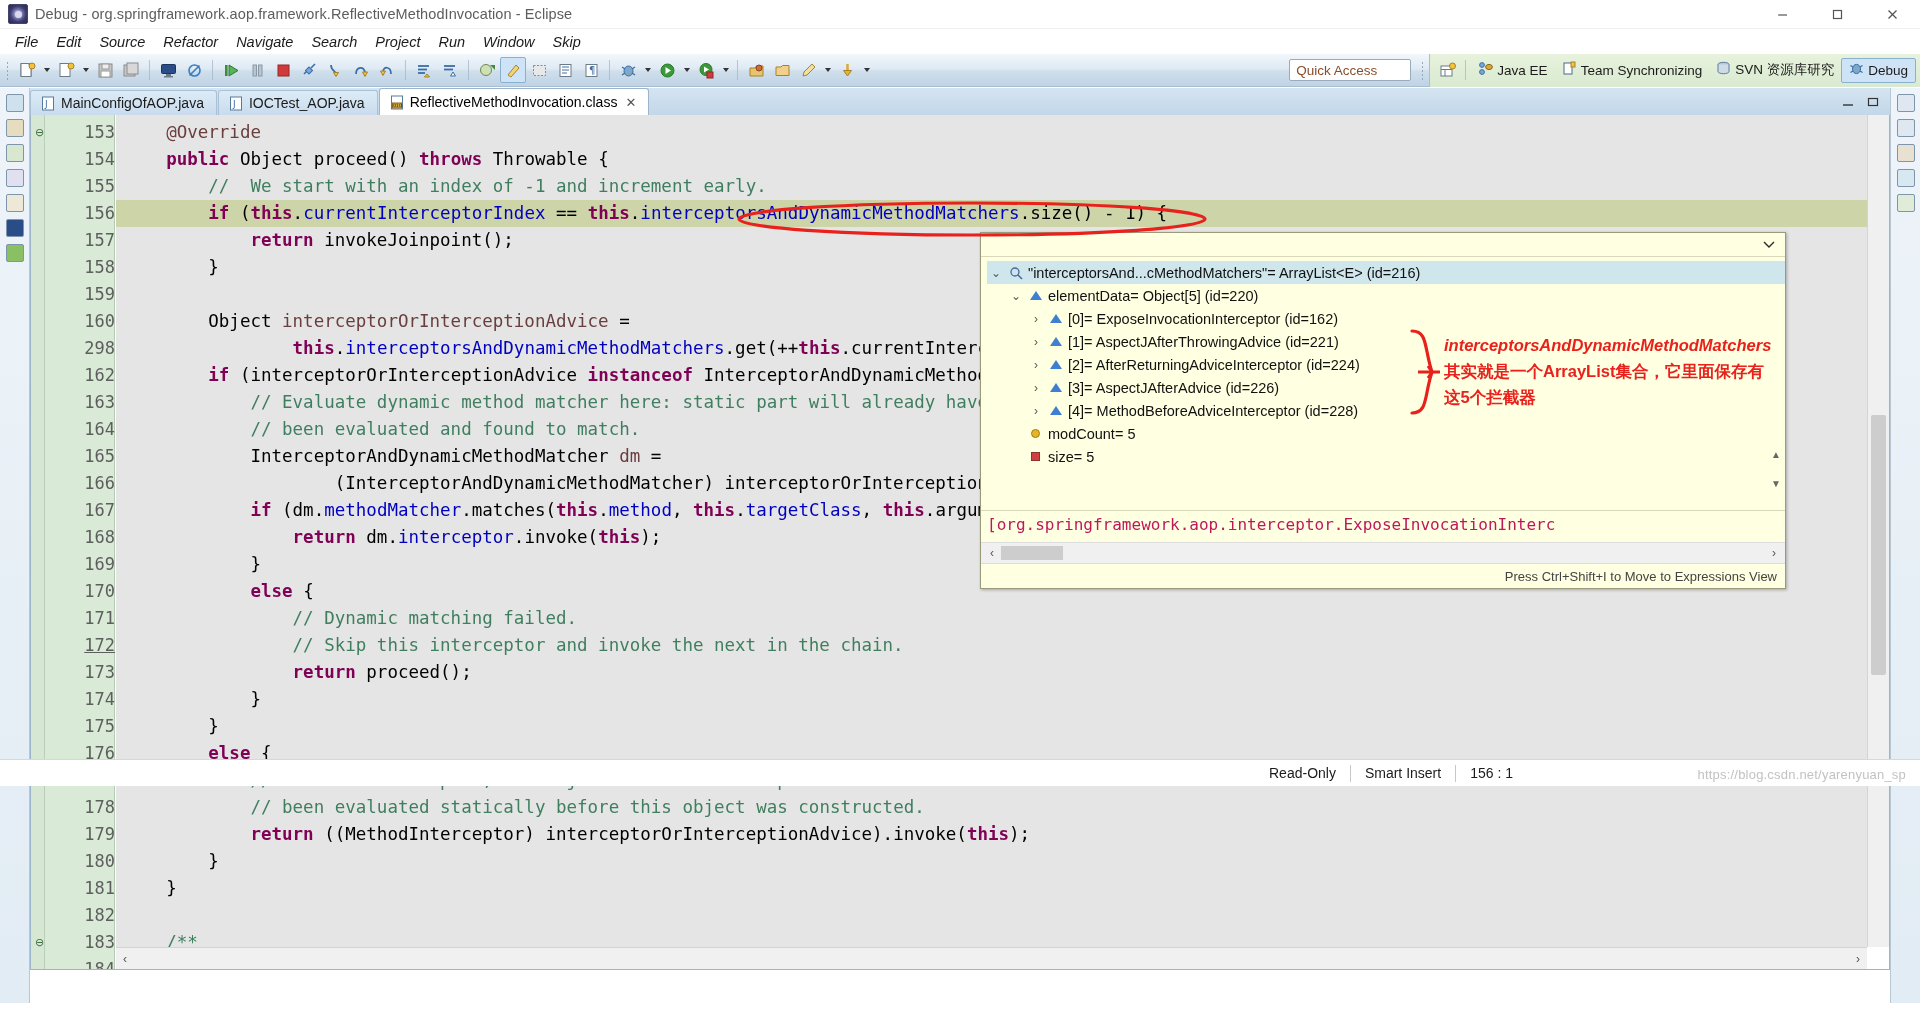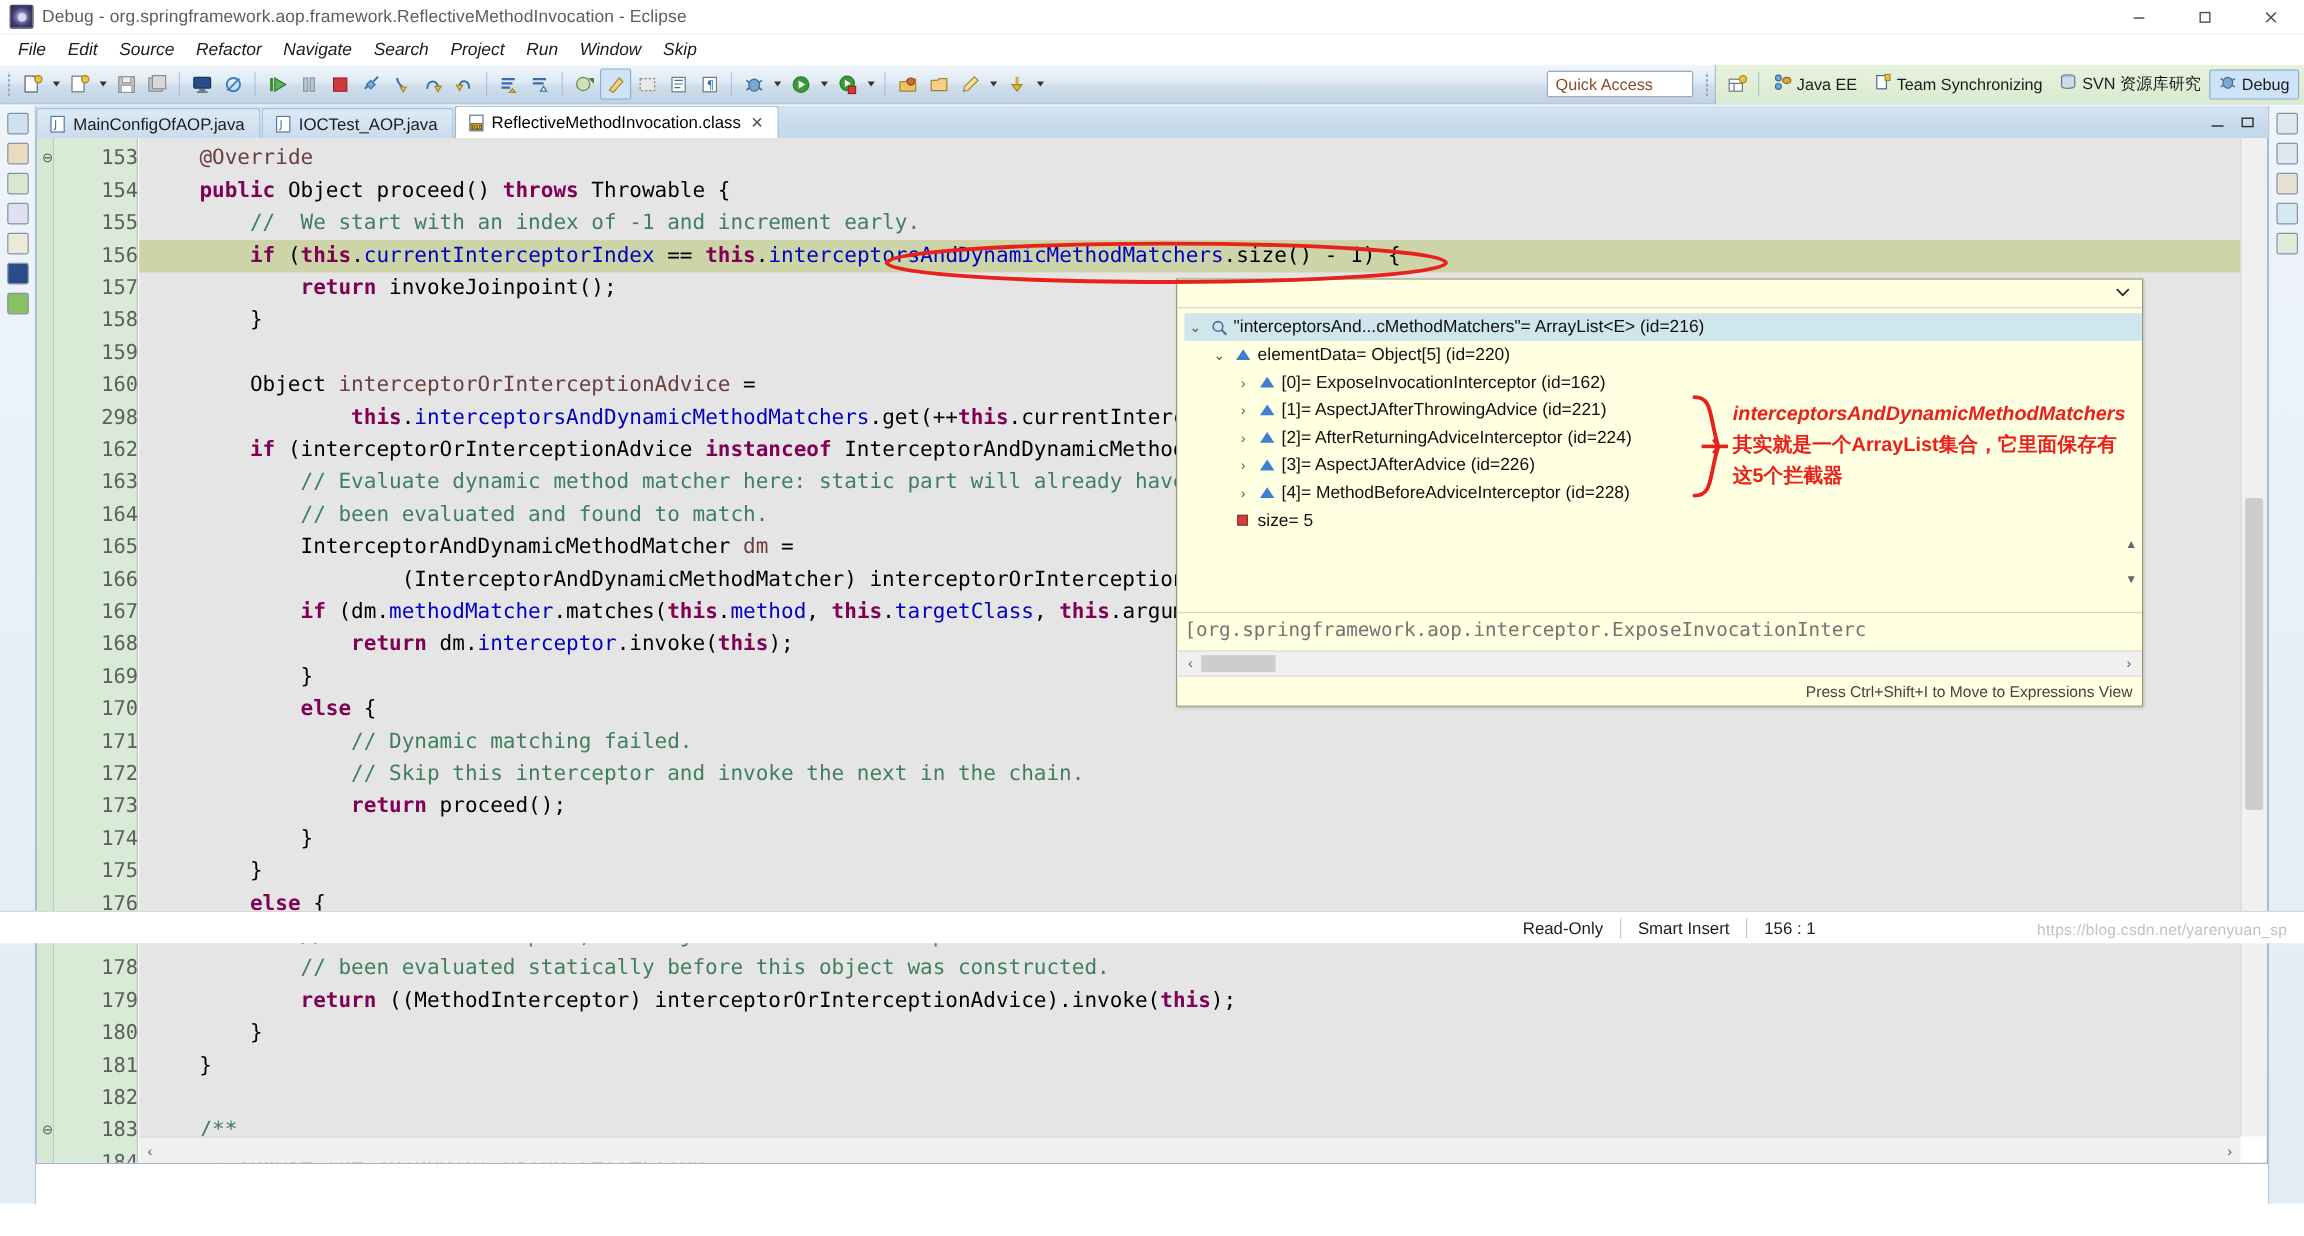--- a/index.html
+++ b/index.html
@@ -222,21 +222,21 @@
   }
   .ticon { width: 15px; display: flex; align-items: center; justify-content: center; flex: none; }
   .tri {
     width: 0; height: 0; border-left: 6px solid transparent; border-right: 6px solid transparent;
     border-bottom: 9px solid #3f7fd0;
   }
   .dot-o { width: 9px; height: 9px; border-radius: 50%; background: #e8b423; border: 1px solid #a8791a; }
   .sq-r  { width: 9px; height: 9px; background: #d04040; border: 1px solid #903030; }
   .popup-detail {
     height: 32px; border-top: 1px solid #d8d8b8; padding: 4px 6px;
-    font-family: "DejaVu Sans Mono", monospace; font-size: 16px; color: #737373;
+    font-family: "DejaVu Sans Mono", monospace; font-size: 16px; color: #be185d;
     white-space: nowrap; overflow: hidden;
   }
   .popup-hscroll {
     height: 22px; background: #f0f0f0; border-top: 1px solid #ddd; border-bottom: 1px solid #ddd;
     display: flex; align-items: center; justify-content: space-between; padding: 0 2px;
   }
   .popup-hthumb { position: absolute; left: 20px; width: 62px; height: 14px; background: #cdcdcd; }
   .popup-foot {
     height: 24px; display: flex; align-items: center; justify-content: flex-end;
     padding-right: 8px; font-size: 13px; color: #444;
@@ -641,21 +641,21 @@
         <div class="ln" style="top: 247px;">162</div>
         <div class="ln" style="top: 274px;">163</div>
         <div class="ln" style="top: 301px;">164</div>
         <div class="ln" style="top: 328px;">165</div>
         <div class="ln" style="top: 355px;">166</div>
         <div class="ln" style="top: 382px;">167</div>
         <div class="ln" style="top: 409px;">168</div>
         <div class="ln" style="top: 436px;">169</div>
         <div class="ln" style="top: 463px;">170</div>
         <div class="ln" style="top: 490px;">171</div>
-        <div class="ln" style="top: 517px;">172</div>
+        <div class="ln" style="top: 517px; text-decoration: underline;">172</div>
         <div class="ln" style="top: 544px;">173</div>
         <div class="ln" style="top: 571px;">174</div>
         <div class="ln" style="top: 598px;">175</div>
         <div class="ln" style="top: 625px;">176</div>
         <div class="ln" style="top: 652px;">177</div>
         <div class="ln" style="top: 679px;">178</div>
         <div class="ln" style="top: 706px;">179</div>
         <div class="ln" style="top: 733px;">180</div>
         <div class="ln" style="top: 760px;">181</div>
         <div class="ln" style="top: 787px;">182</div>
@@ -731,20 +731,27 @@
         <div class="trow" style="padding-left: 42px;">
           <span class="twist">›</span>
           <span class="ticon">
             <span class="tri"></span>
           </span>
           <span>[4]= MethodBeforeAdviceInterceptor  (id=228)</span>
         </div>
         <div class="trow" style="padding-left: 22px;">
           <span class="twist"></span>
           <span class="ticon">
+            <span class="dot-o"></span>
+          </span>
+          <span>modCount= 5</span>
+        </div>
+        <div class="trow" style="padding-left: 22px;">
+          <span class="twist"></span>
+          <span class="ticon">
             <span class="sq-r"></span>
           </span>
           <span>size= 5</span>
         </div>
       </div>
     <div class="popup-detail">[org.springframework.aop.interceptor.ExposeInvocationInterc</div>
     <div class="popup-hscroll" style="position:relative;">
       <div class="hs-arrow">‹</div>
       <div class="popup-hthumb"></div>
       <div class="hs-arrow" style="margin-left:auto;">›</div>

